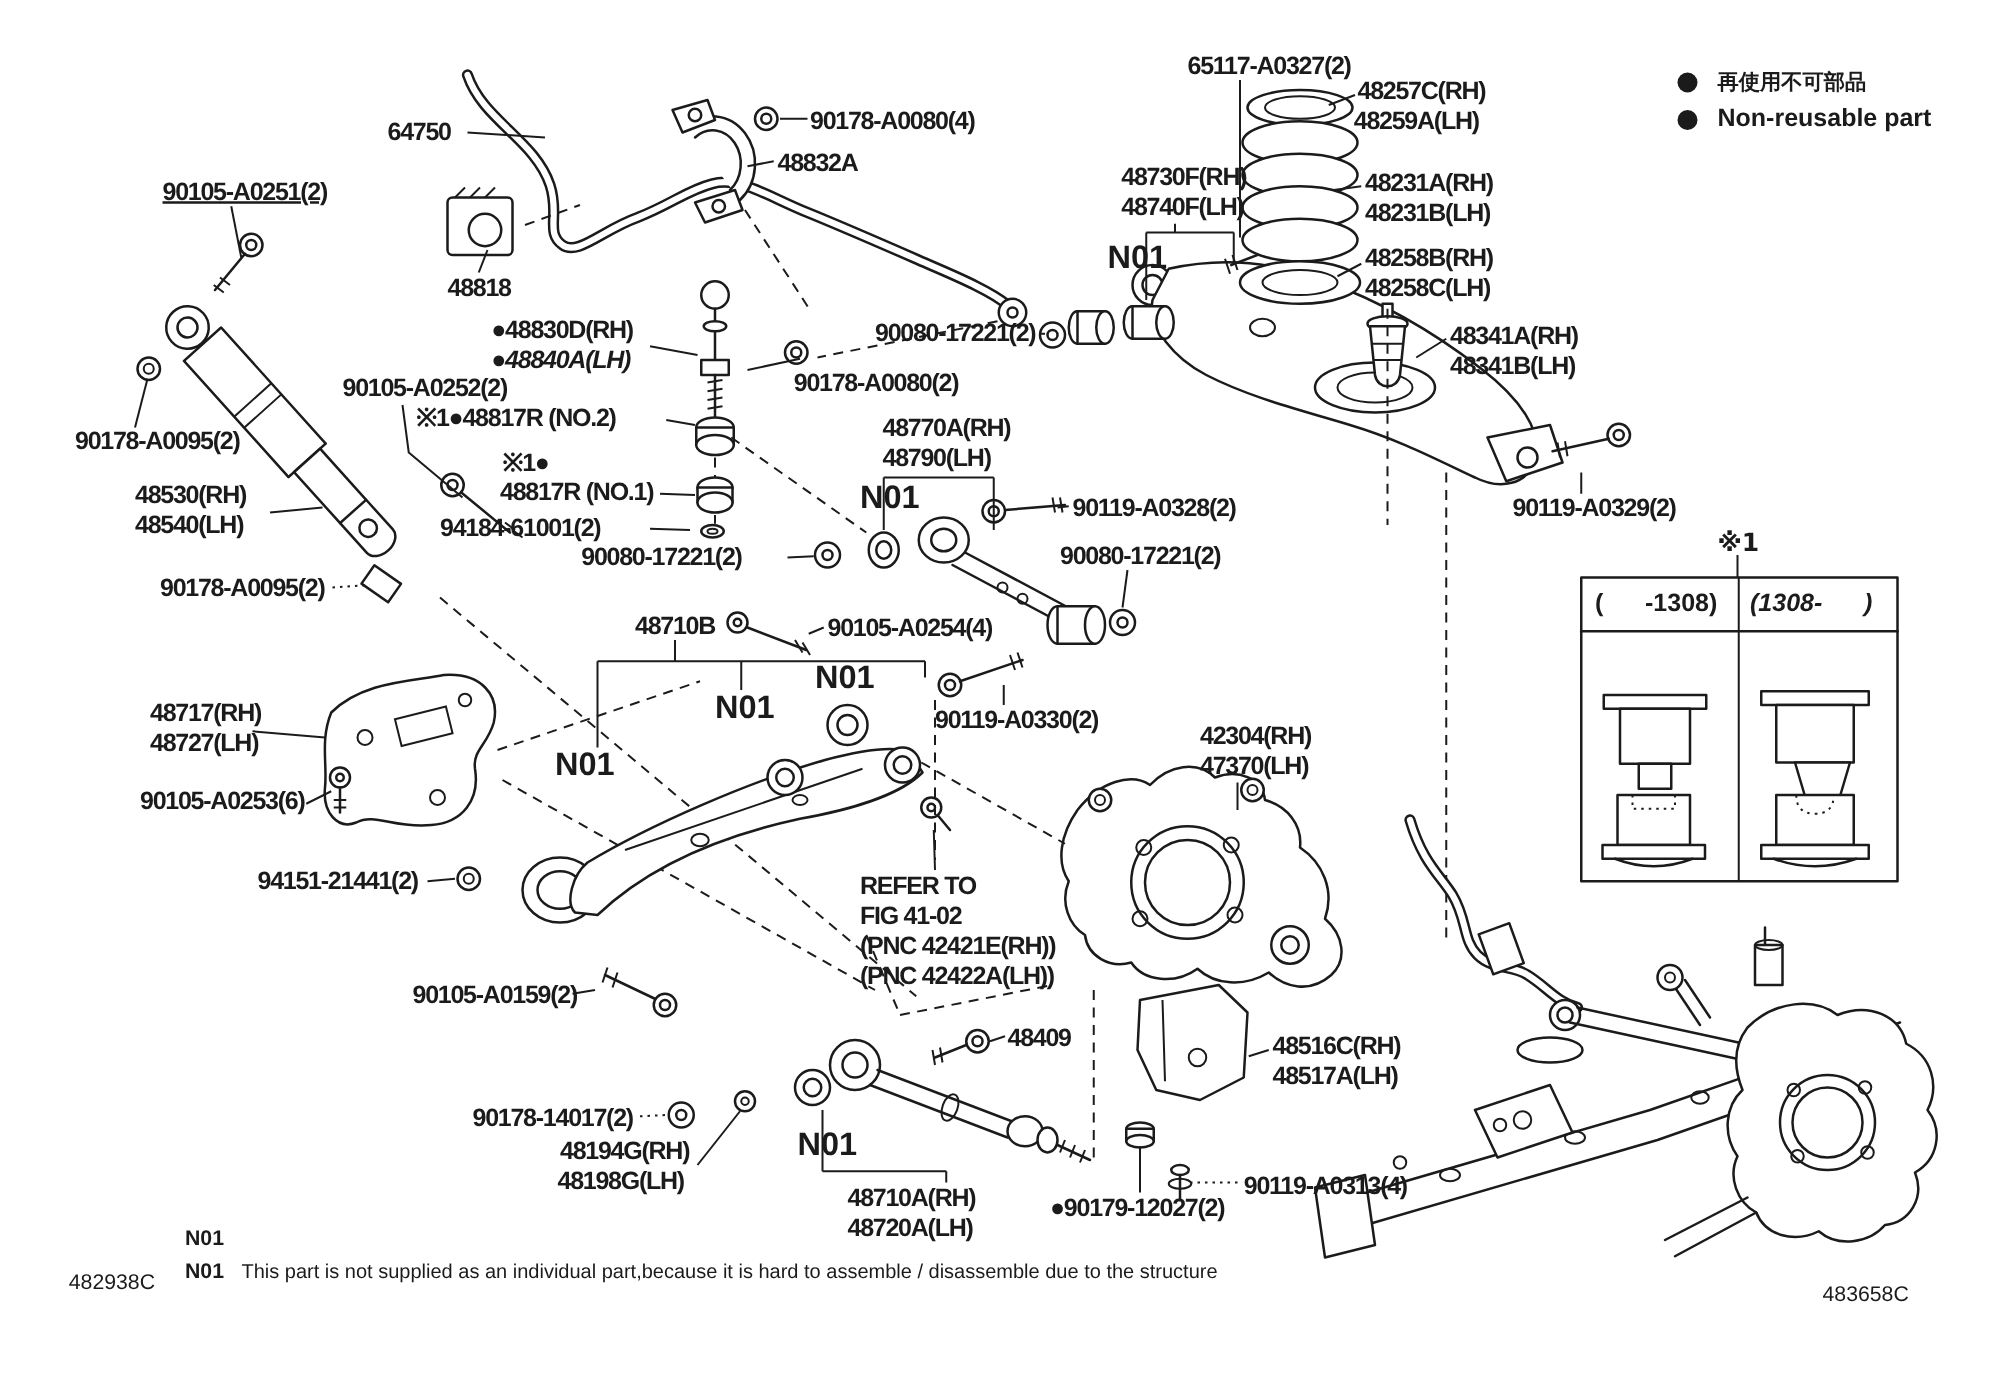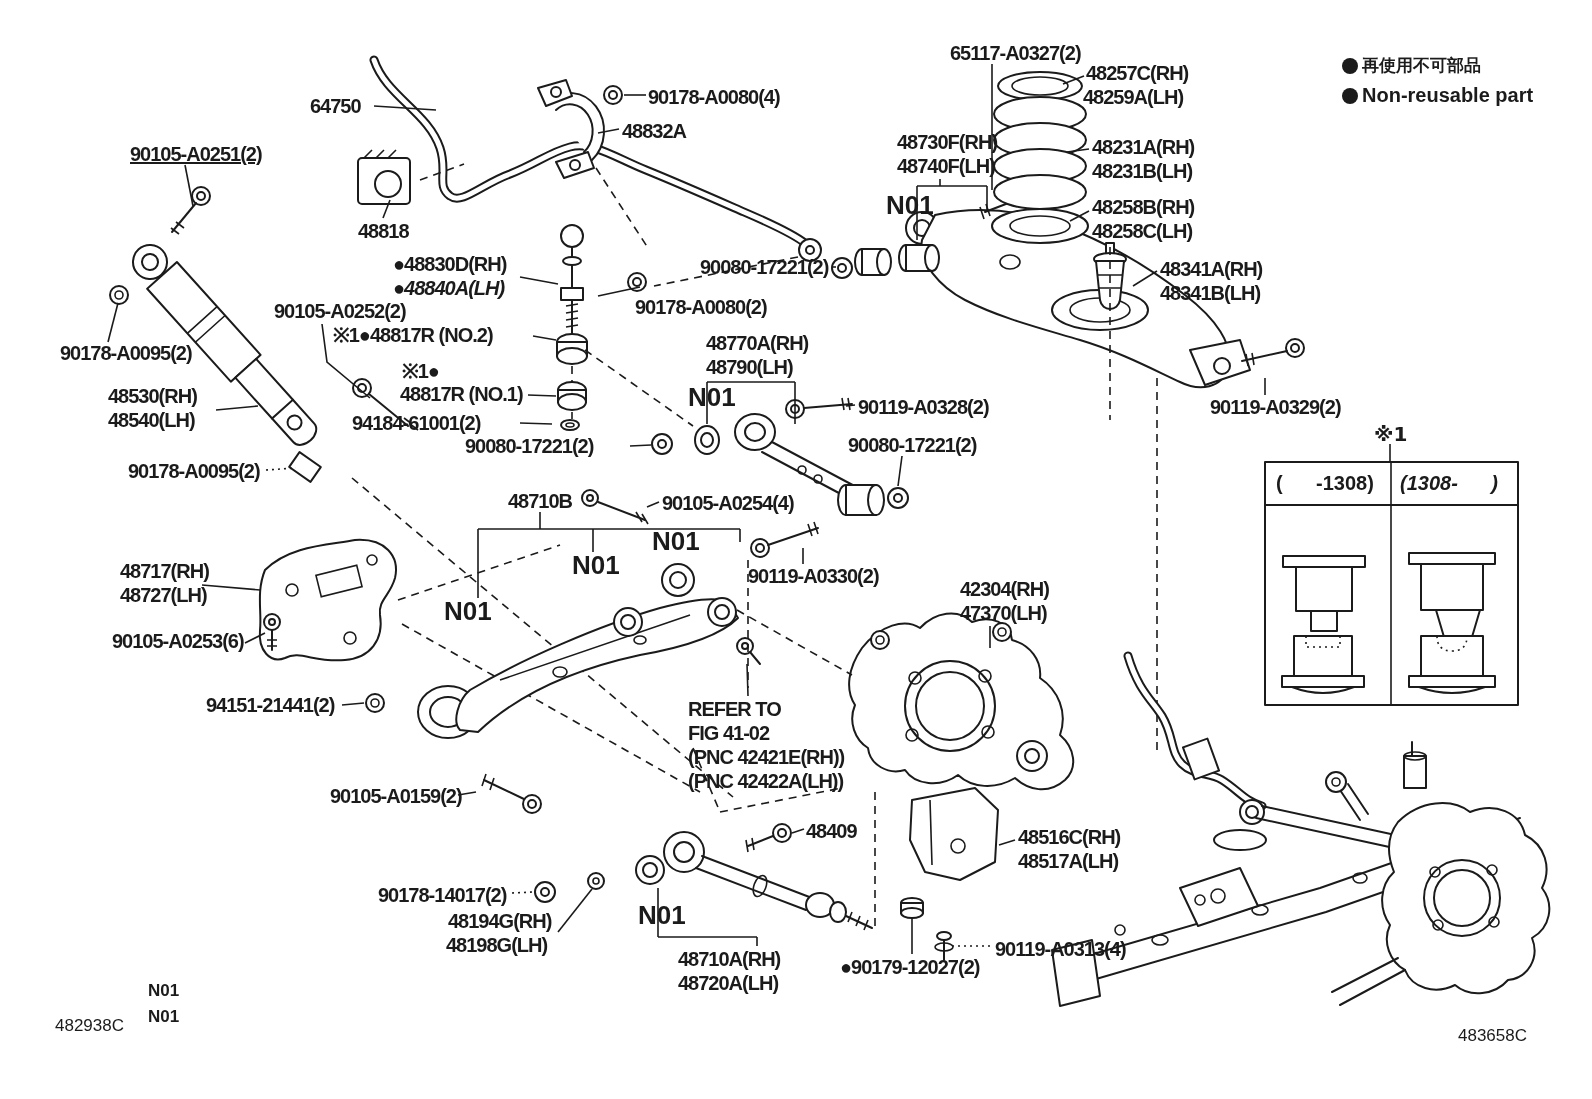--- a/index.html
+++ b/index.html
@@ -10,21 +10,21 @@
   .thick{stroke-width:9;}
   .tube{stroke:#fff;stroke-width:5;}
   .lnt{fill:none;stroke:#1b1b1b;stroke-width:1.6;}
   .dash{stroke-dasharray:8 6;}
   .dot{stroke-dasharray:2 4;}
   .wf{fill:#fff;}
   #labels-layer span.pl{position:absolute;white-space:pre;font-weight:700;font-size:20px;
       letter-spacing:-1px;line-height:22px;}
   #labels-layer span.n01{font-size:26px;letter-spacing:0;line-height:26px;}
   .legend{position:absolute;left:1342px;top:54px;display:flex;flex-direction:column;gap:7px;}
-  .legend .row{display:flex;align-items:center;gap:4px;}
+  .legend .row{display:flex;align-items:center;gap:16px;}
   .legend .dotg{width:16px;height:16px;border-radius:50%;background:#1b1b1b;flex:0 0 16px;}
   .legend .jp{font-size:17px;font-weight:700;font-family:"DejaVu Sans",sans-serif;}
   .legend .en{font-size:20px;font-weight:600;}
   .tbltxt{position:absolute;font-size:20px;font-weight:700;white-space:pre;letter-spacing:0;}
   .refmark{position:absolute;left:1374px;top:422px;font-size:20px;font-weight:700;
            font-family:"DejaVu Sans",sans-serif;}
   .notes{position:absolute;left:148px;top:981px;font-family:"DejaVu Sans",sans-serif;}
   .notes .line{display:flex;gap:14px;margin-bottom:6px;align-items:baseline;}
   .notes .key{font-size:17px;font-weight:700;font-family:"Liberation Sans",sans-serif;}
   .notes .jp{font-size:17px;}
@@ -487,19 +487,20 @@
 <div class="refmark">※1</div>
 <div class="tbltxt" style="left:1276px;top:472px;">(      -1308)</div>
 <div class="tbltxt" style="left:1400px;top:472px;font-style:italic;">(1308-      )</div>
 
 <div class="notes">
   <div class="line">
     <span class="key">N01</span>
   </div>
   <div class="line">
     <span class="key">N01</span>
+    <span class="en">This part is not supplied as an individual part,because it is hard to assemble / disassemble due to the structure</span>
   </div>
 </div>
 
 <div class="code left">482938C</div>
 <div class="code right">483658C</div>
 
 </div>
 
 </body></html>

